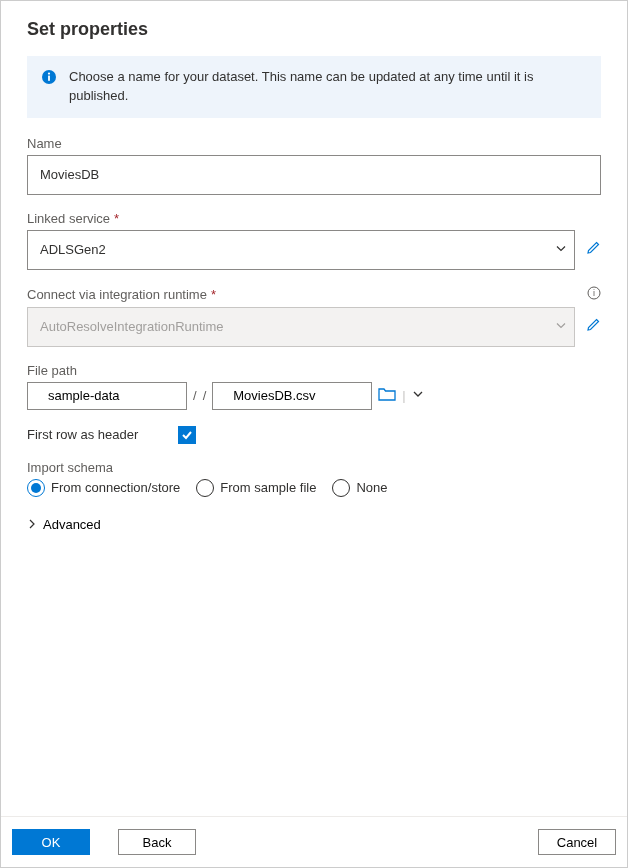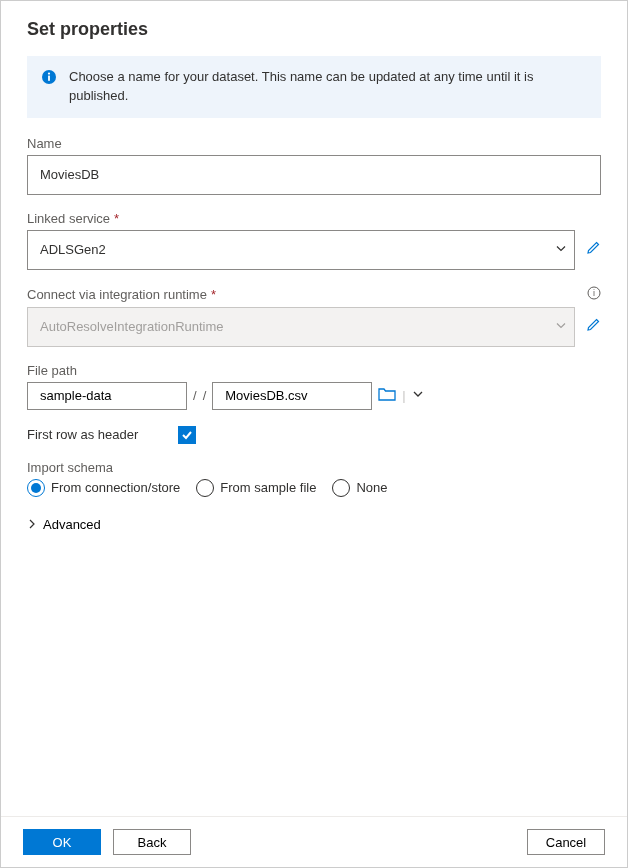--- a/index.html
+++ b/index.html
@@ -95,21 +95,21 @@
   .edit-icon { color: #0078d4; cursor: pointer; flex: 0 0 auto; }
   .filepath-row {
     display: flex;
     align-items: center;
     gap: 6px;
   }
   .fp1, .fp2, .fp3 {
     width: 160px;
     height: 28px;
     border: 1px solid #8a8886;
-    padding: 2px 12px;
+    padding: 2px 20px;
     font-size: 13px;
     font-family: inherit;
   }
   .slash { color: #605e5c; }
   .folder-icon { color: #0078d4; cursor:pointer; flex:0 0 auto; }
   .pipe { color: #c8c6c4; }
   .chev-btn { cursor:pointer; color:#323130; }
   .hrow {
     display: flex;
     align-items: center;
@@ -150,23 +150,23 @@
   .advanced {
     display: flex;
     align-items: center;
     gap: 6px;
     margin-top: 20px;
     cursor: pointer;
     color: #000000;
   }
   .footer {
     border-top: 1px solid #edebe9;
-    padding: 12px 22px;
-    display: flex;
-    gap: 12px;
+    padding: 12px 11px;
+    display: flex;
+    gap: 28px;
     align-items: center;
   }
   .btn {
     min-width: 78px;
     height: 26px;
     font-size: 13px;
     font-family: inherit;
     cursor: pointer;
     border: 1px solid #8a8886;
     background: #fff;

